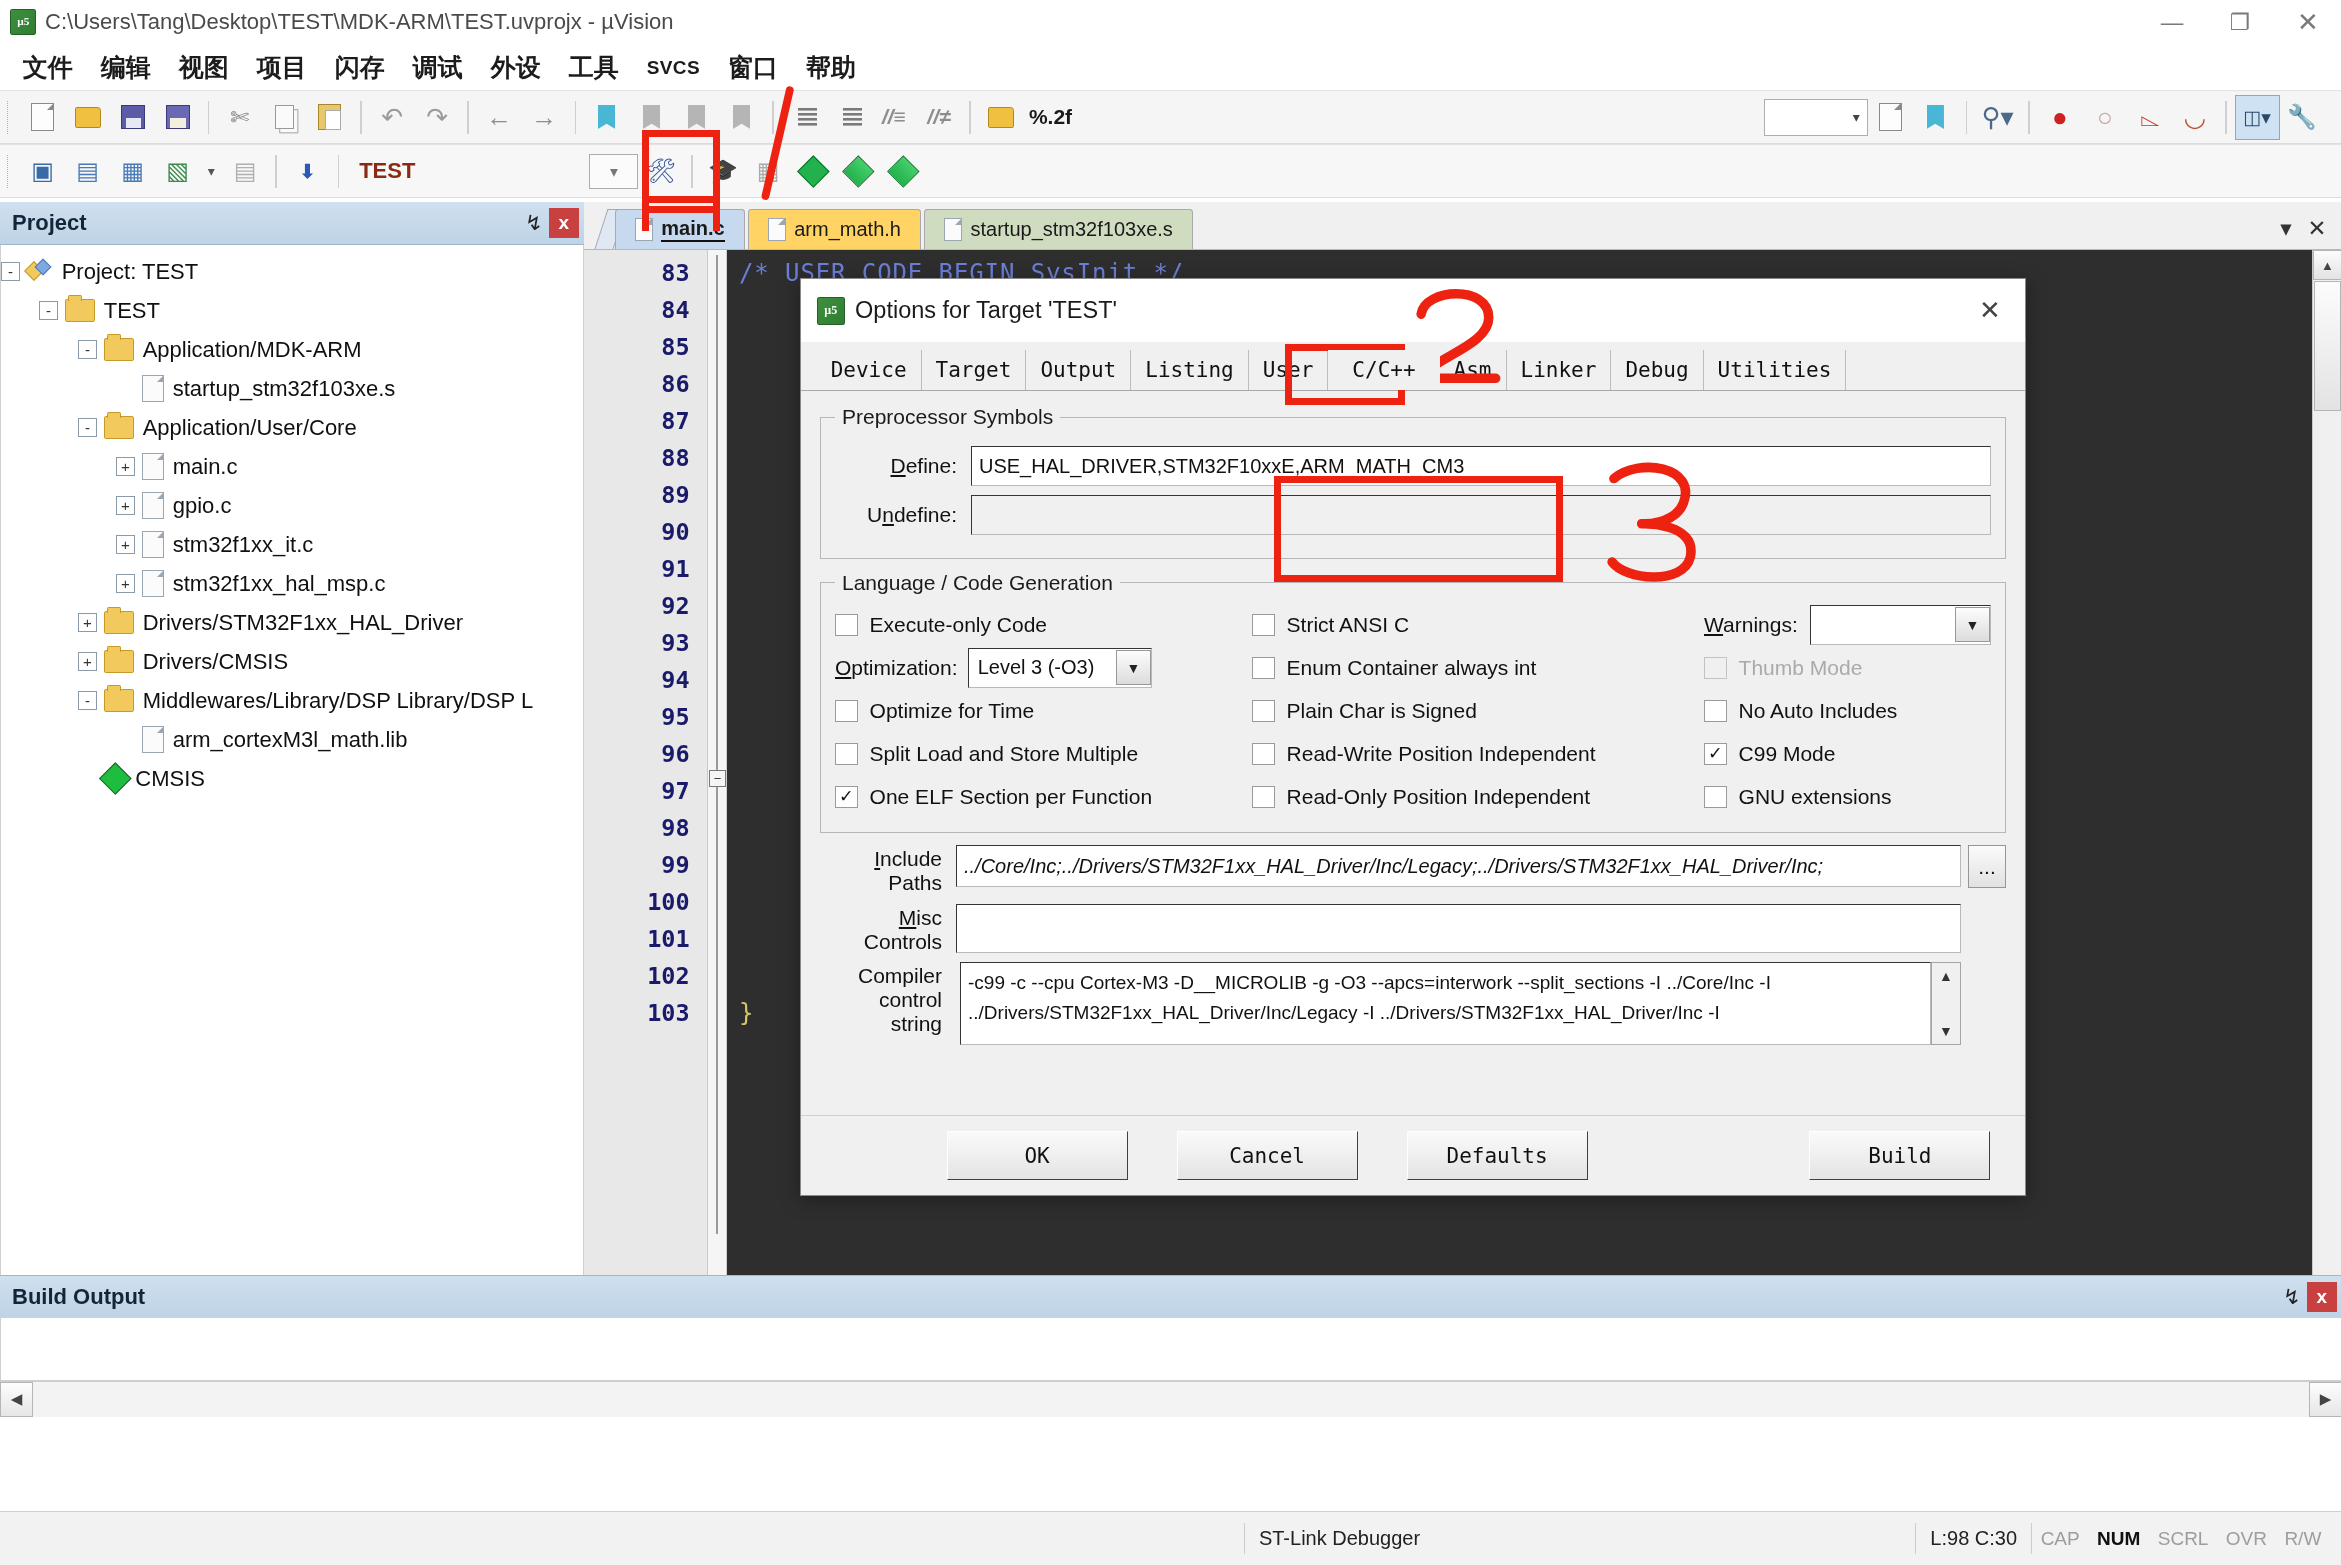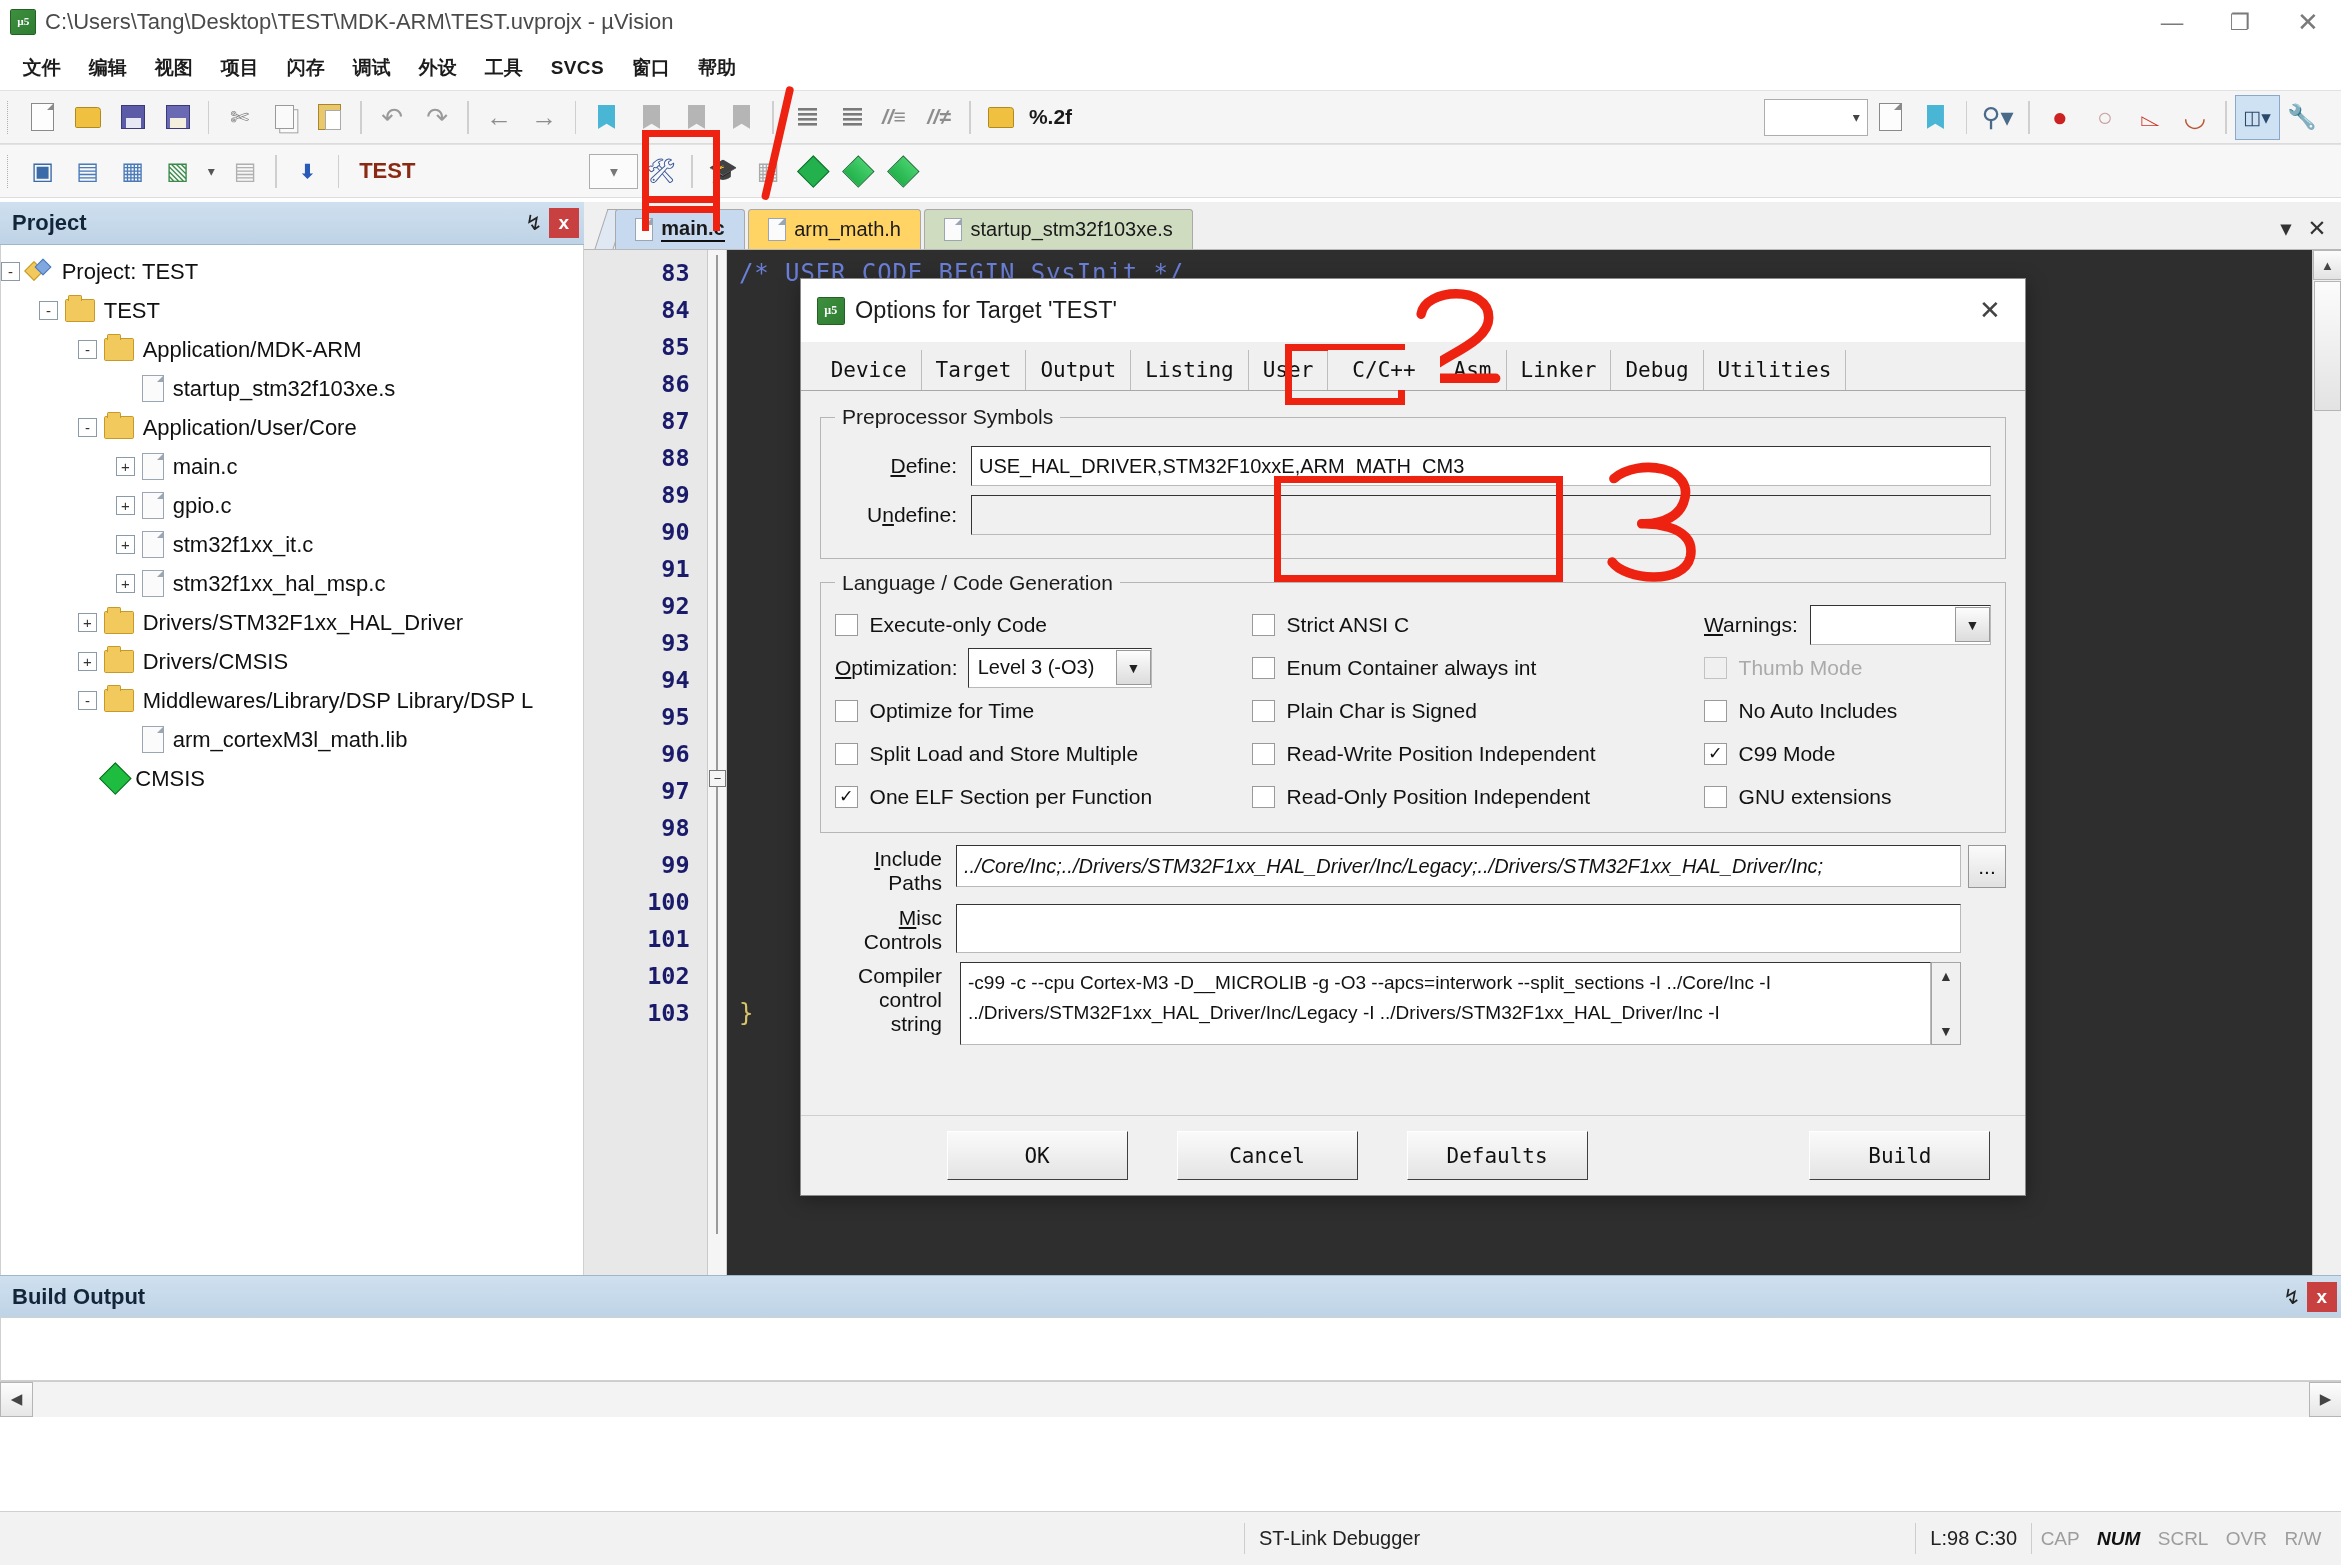--- a/index.html
+++ b/index.html
@@ -27,21 +27,21 @@
     font-family:"Liberation Serif",serif;
   }
   #title-text { font-size:22px; color:#4a4a4a; letter-spacing:0px; }
   .wbtns { position:absolute; right:0; top:0; height:45px; display:flex; }
   .wbtn { width:68px;height:45px;display:flex;align-items:center;justify-content:center;
           color:#7a7a7a; font-size:22.6px; }
   .wbtn.close { font-size:26px; }
 
   
   #menubar { height:45px; background:#fff; display:flex; align-items:center; padding-left:8.7px; }
-  .menu-item { padding:3.5px 14px; font-size:19px; color:#1c1c1c; font-weight:600; }
+  .menu-item { padding:3.5px 14px; font-size:25px; color:#1c1c1c; font-weight:600; }
   .menu-item.latin { font-size:19px; font-weight:700; letter-spacing:0.4px;}
 
   
   .toolbar { height:54px; background:#f5f5f5; border-top:0.9px solid #e2e2e2;
              border-bottom:0.9px solid #dcdcdc; display:flex; align-items:center;
              padding-left:7px; position:relative; }
   .grip { width:6px;height:33px;border-left:1.7px dotted #b0b0b0;margin-right:7px; }
   .tbtn { width:45px;height:45px;display:flex;align-items:center;justify-content:center;
           font-size:22.6px; color:#555; position:relative; }
   .tsep { width:1.7px;height:33px;background:#cfcfcf;margin:0 7.8px; }
@@ -179,21 +179,21 @@
   #build-body{background:#fff;border:0.9px solid #d0d0d0;}
   #build-hscroll{height:35px;background:#f0f0f0;border-top:0.9px solid #ccc;display:flex;align-items:center;}
 
   
   #statusbar{position:absolute;left:0;right:0;bottom:0;height:54px;background:#f2f2f2;
              border-top:0.9px solid #d0d0d0;display:flex;align-items:center;font-size:20px;color:#222;}
   .sb-cell{padding:0 14px;height:35px;display:flex;align-items:center;}
   .sb-div{width:0.9px;height:31px;background:#cdcdcd;}
   .sb-flag{padding:0 8.7px;font-size:19px;}
   .sb-flag.off{color:#9d9d9d;}
-  .sb-flag.on{color:#111;font-weight:700;font-style:italic;}
+  .sb-flag.on{color:#111;font-weight:700;}
 
   
   #dlg{position:absolute;left:800px;top:278px;width:1226px;height:918px;
        background:#f0f0f0;border:0.9px solid #8a8a8a;box-shadow:0 3.5px 19px rgba(0,0,0,.35);}
   #dlg-title{height:63px;background:#fff;display:flex;align-items:center;padding-left:15.7px;position:relative;}
   #dlg-logo{width:28px;height:28px;margin-right:10.4px;
             background:linear-gradient(135deg,#3f8f3f,#2e7d32);border:0.9px solid #246023;border-radius:1.7px;
             display:flex;align-items:center;justify-content:center;color:#fff;font-size:12px;font-weight:bold;
             font-family:"Liberation Serif",serif;}
   #dlg-title .t{font-size:23.5px;color:#1b1b1b;}

